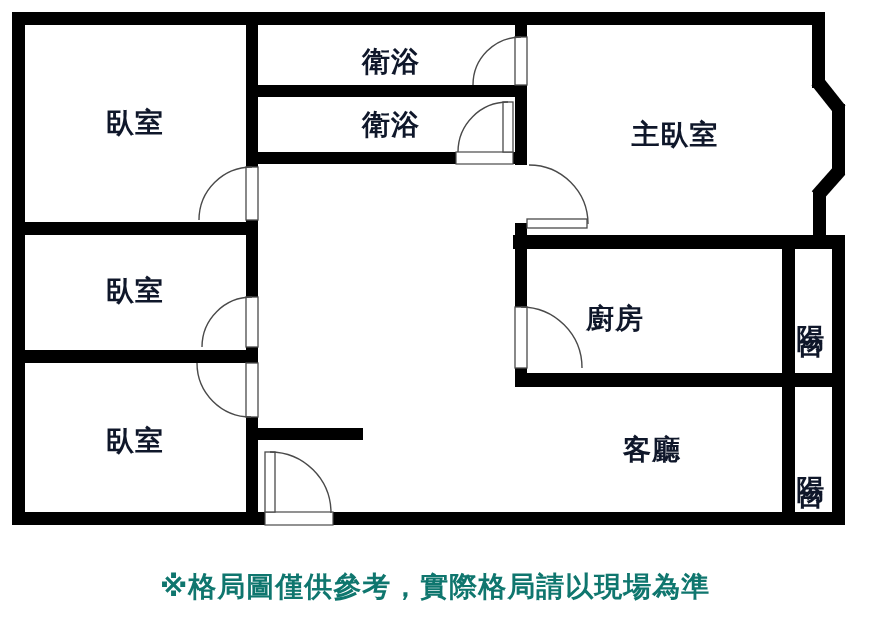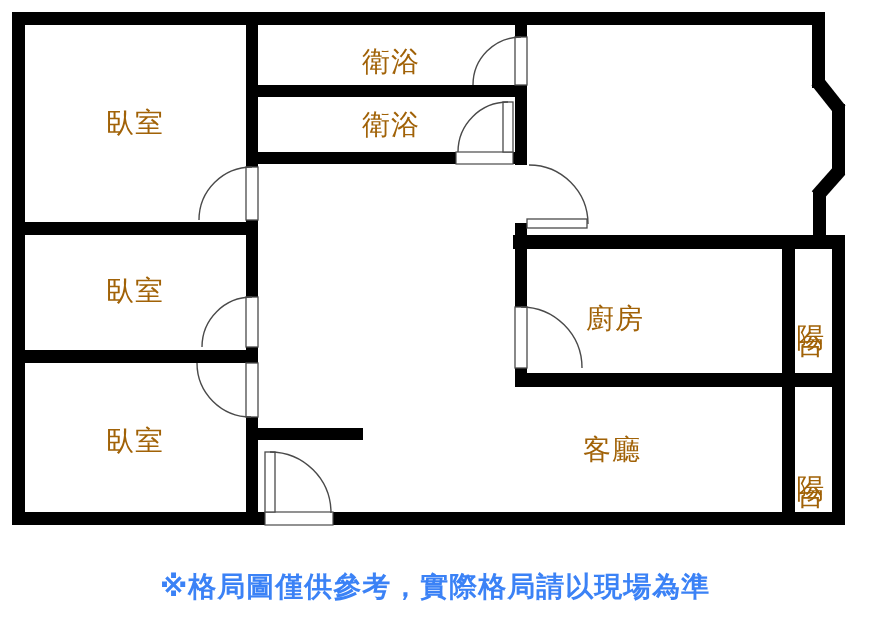--- a/index.html
+++ b/index.html
@@ -1,25 +1,25 @@
 <!DOCTYPE html>
 <html><head>
 <meta charset="utf-8">
 <style>
   html,body{margin:0;padding:0;background:#ffffff;}
   .stage{position:relative;width:889px;height:620px;background:#ffffff;overflow:hidden;
          font-family:"Liberation Sans","DejaVu Sans",sans-serif;}
   .plan-svg{position:absolute;left:0;top:0;}
   .room-label{position:absolute;transform:translate(-50%,-50%);
-              font-size:28px;font-weight:400;color:#a16207;white-space:nowrap;
+              font-size:28px;font-weight:700;color:#0f172a;white-space:nowrap;
               letter-spacing:1px;line-height:1;}
   .room-label.vertical{writing-mode:vertical-rl;text-orientation:upright;
                        letter-spacing:4px;white-space:normal;}
   .disclaimer{position:absolute;left:160px;top:571px;font-size:28px;font-weight:700;
-              color:#3b82f6;letter-spacing:1px;line-height:32px;white-space:nowrap;}
+              color:#0f766e;letter-spacing:1px;line-height:32px;white-space:nowrap;}
 </style>
 </head>
 <body>
 
 <div class="stage">
 
   <svg class="plan-svg" width="889" height="620" viewBox="0 0 889 620">
 
     <g fill="#000000">
 
@@ -82,22 +82,23 @@
       <path d="M 508 102 A 50 50 0 0 0 458 152"></path>
       <path d="M 529 165 A 59 59 0 0 1 588 224"></path>
       <path d="M 521 307 A 61 61 0 0 1 582 368"></path>
       <path d="M 270 452 A 61 61 0 0 1 331 513"></path>
     </g>
   </svg>
 
   <div class="room-label" style="left:135px;top:123px">臥室</div>
   <div class="room-label" style="left:391px;top:62px">衛浴</div>
   <div class="room-label" style="left:391px;top:125px">衛浴</div>
+  <div class="room-label" style="left:675px;top:135px">主臥室</div>
   <div class="room-label" style="left:135px;top:291px">臥室</div>
   <div class="room-label" style="left:615px;top:319px">廚房</div>
   <div class="room-label vertical" style="left:810px;top:307px">陽台</div>
   <div class="room-label" style="left:135px;top:441px">臥室</div>
-  <div class="room-label" style="left:612px;top:450px">客廳</div>
+  <div class="room-label" style="left:652px;top:450px">客廳</div>
   <div class="room-label vertical" style="left:810px;top:458px">陽台</div>
 
   <div class="disclaimer">※格局圖僅供參考，實際格局請以現場為準</div>
 
 </div>
 
 </body></html>

